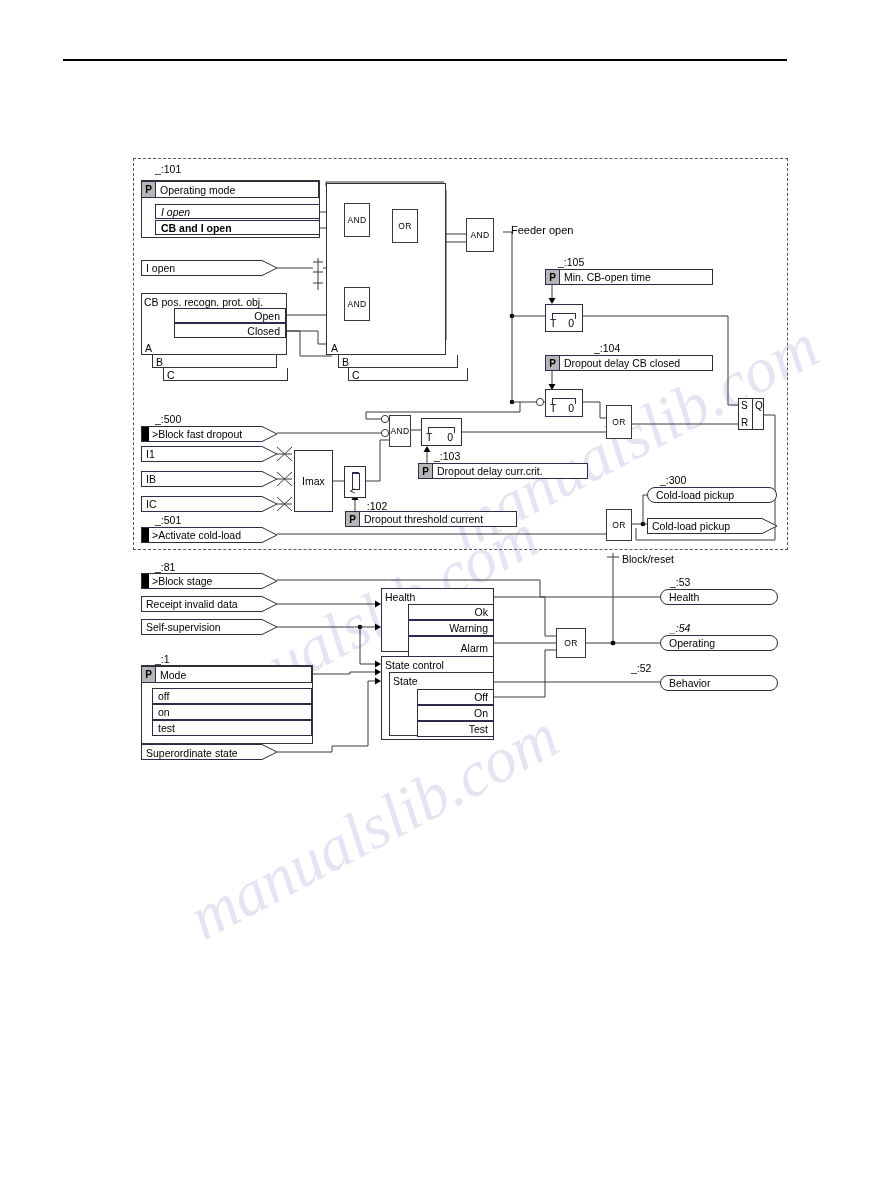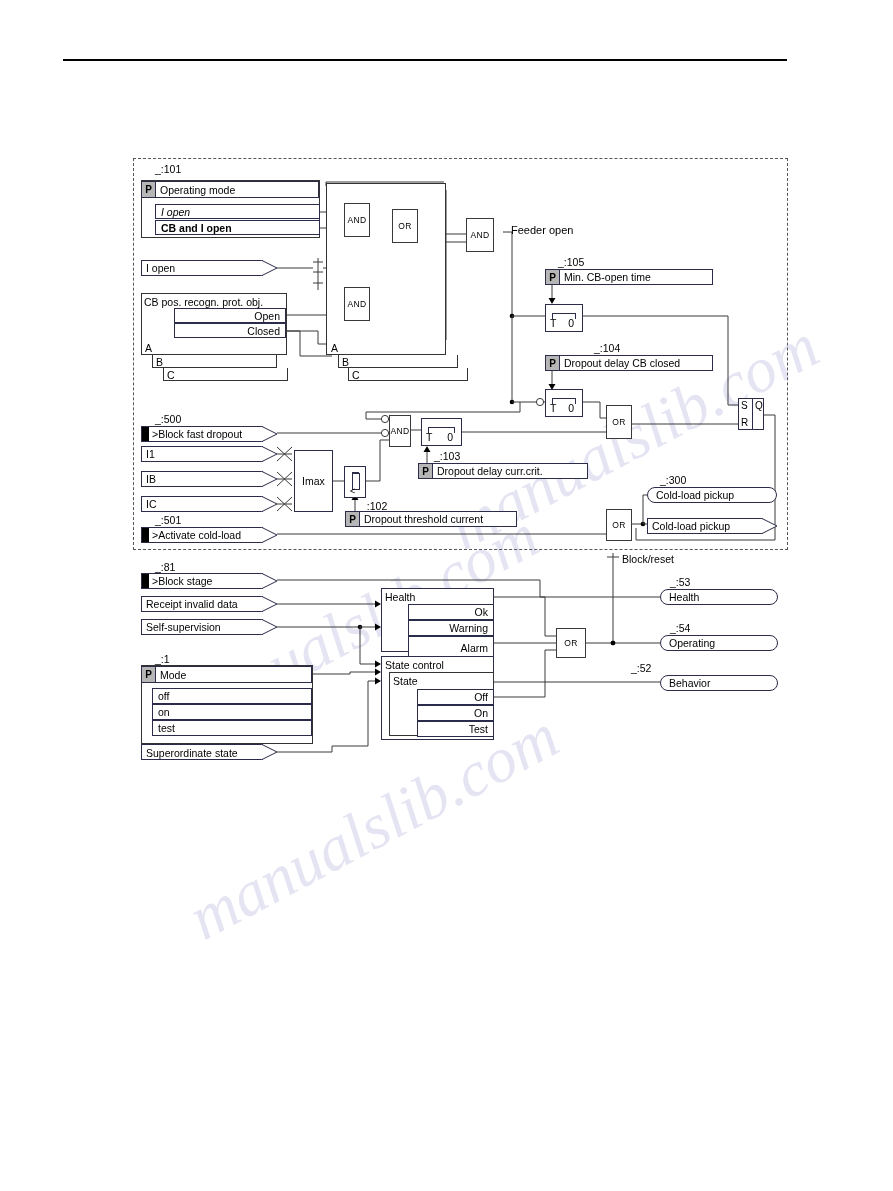--- a/index.html
+++ b/index.html
@@ -446,19 +446,19 @@
   <div class="lbl" style="left:393px;top:676px;">State</div>
   <div class="row r" style="left:417px;top:689px;width:77px;height:16px;">Off</div>
   <div class="row r" style="left:417px;top:705px;width:77px;height:16px;">On</div>
   <div class="row r" style="left:417px;top:721px;width:77px;height:16px;">Test</div>
 
   <div class="gate" style="left:556px;top:628px;width:30px;height:30px;">OR</div>
 
   <div class="ref" style="left:670px;top:576px;">_:53</div>
   <div class="outr" style="left:660px;top:589px;width:118px;">Health</div>
 
-  <div class="ref" style="left:670px;top:622px;">_:54</div>
+  <div class="ref" style="left:670px;top:622px;font-style:italic;">_:54</div>
   <div class="outr" style="left:660px;top:635px;width:118px;">Operating</div>
 
   <div class="ref" style="left:631px;top:662px;">_:52</div>
   <div class="outr" style="left:660px;top:675px;width:118px;">Behavior</div>
 
 </div>
 
 </body></html>

